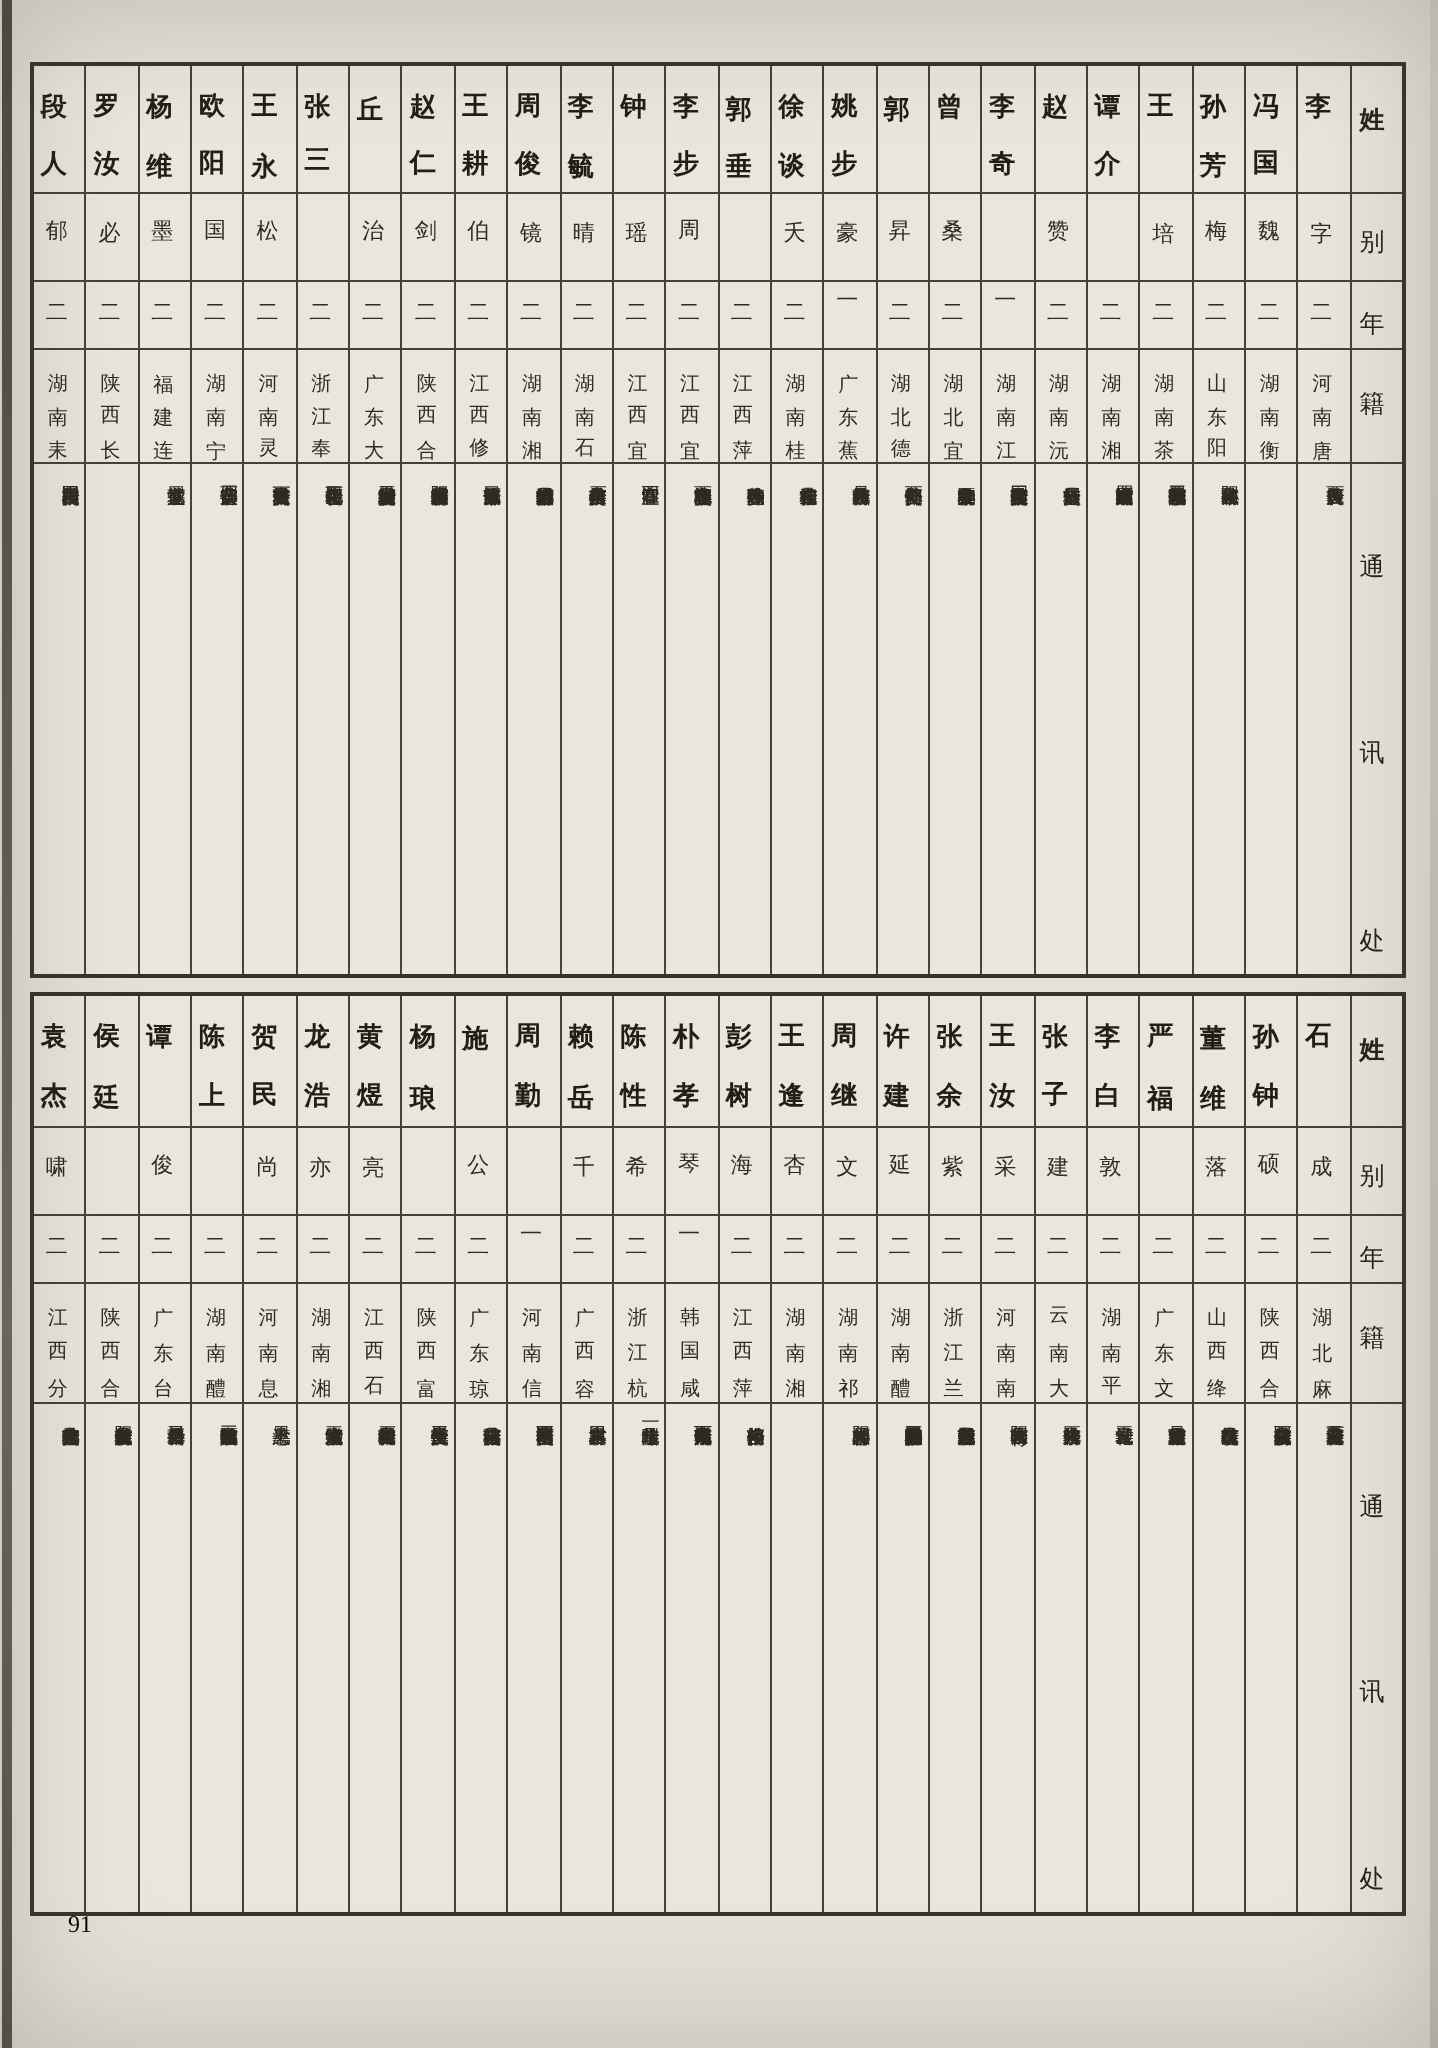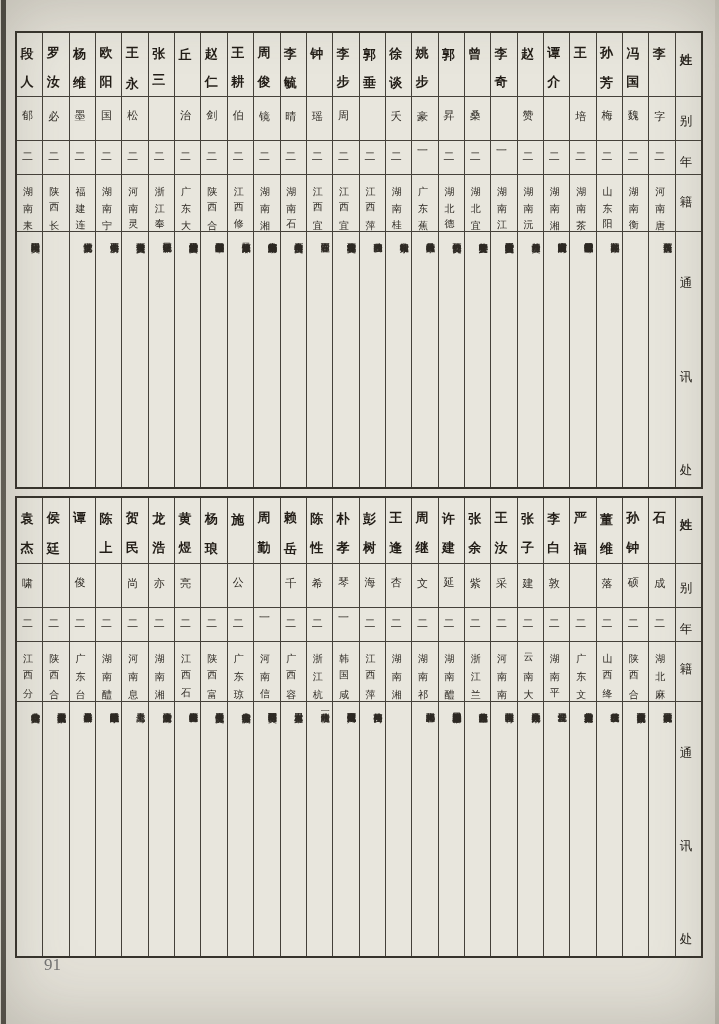--- a/index.html
+++ b/index.html
@@ -40,21 +40,21 @@
   .t2 .cell.name{height:66px;}
   .t2 .cell.native{height:60px;}
   
   .col.header .cell{font-size:12.5px;color:#26221c;}
   .col.header .name   {padding:10px 7px 10px 0;font-weight:bold;}
   .col.header .zi     {padding:8px 7px 8px 0;}
   .col.header .age    {padding:4px 7px 4px 0;}
   .col.header .native {padding:10px 7px 10px 0;}
   .col.header .contact{padding:34px 7px 34px 0;font-size:12.5px;line-height:normal;
                        text-align:justify;text-align-last:justify;}
-  .page-number{position:absolute;left:44px;top:955px;font-size:17px;color:#737373;}
+  .page-number{position:absolute;left:34px;top:955px;font-size:12px;color:#000000;}
 </style>
 </head>
 <body>
 
 <div class="scan-edge-left"></div>
 <div class="scan-edge-right"></div>
 
 <div class="roster t1">
   <div class="col header">
     <div class="cell name">姓名</div>

